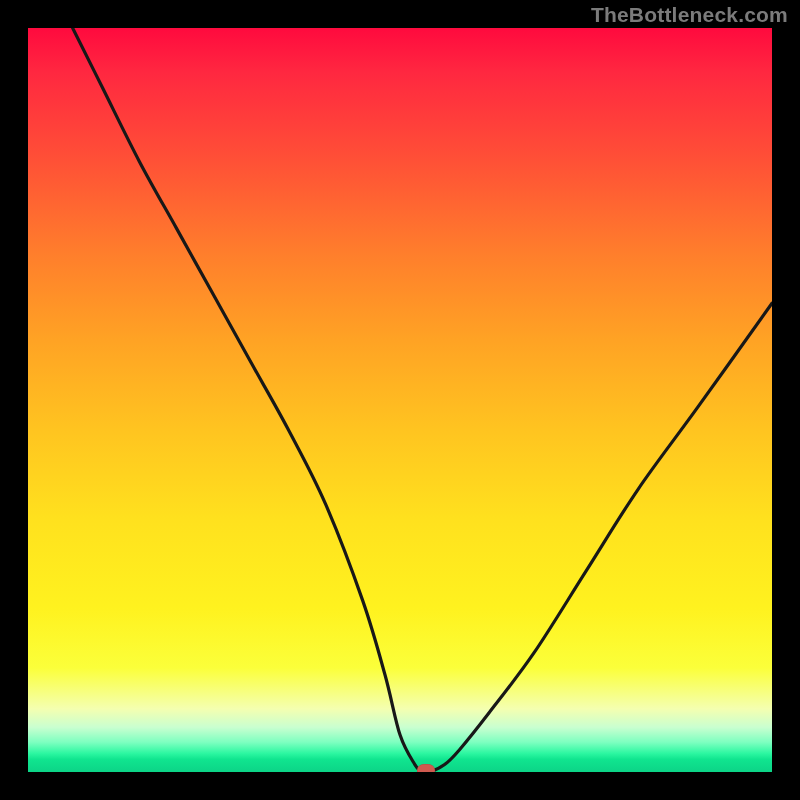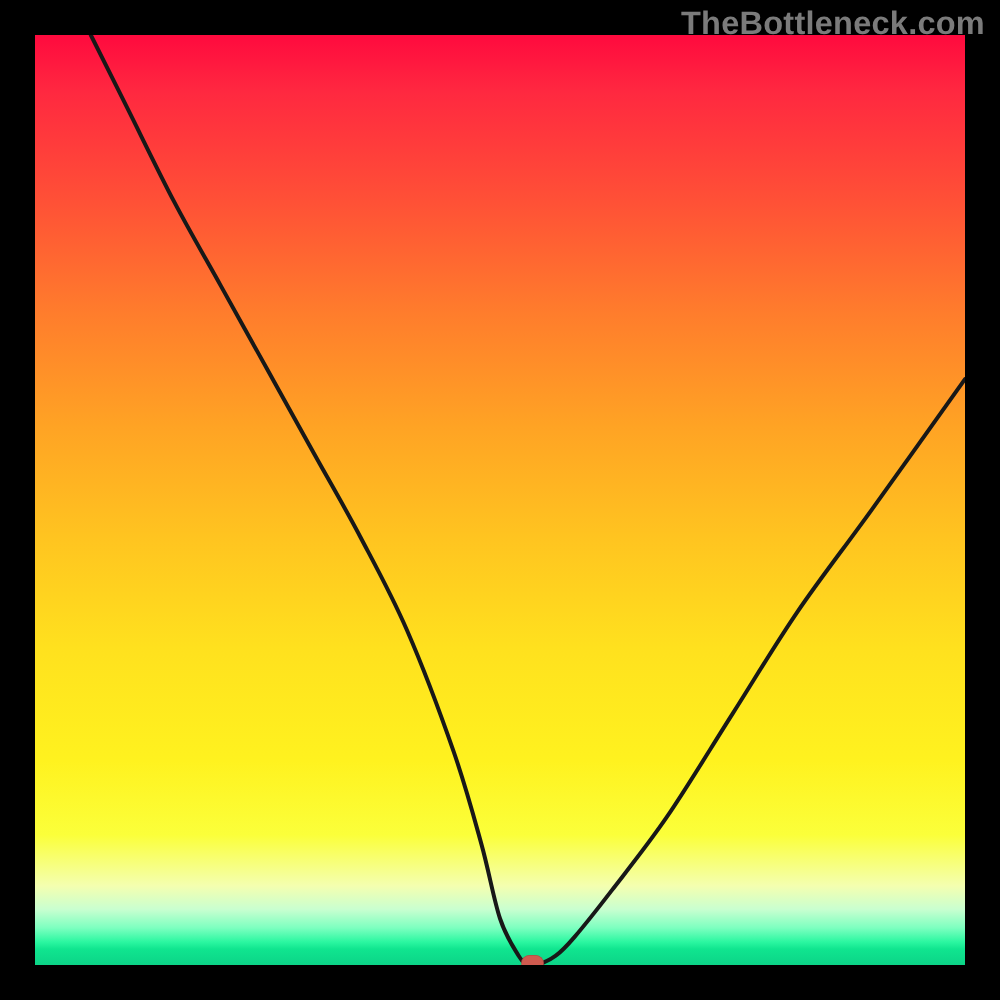--- a/index.html
+++ b/index.html
@@ -15,21 +15,21 @@
     position: relative;
     width: 800px;
     height: 800px;
     background: #000;
   }
   .attribution {
     position: absolute;
     top: 3px;
     right: 12px;
     color: #7b7b7b;
-    font-size: 26px;
+    font-size: 21px;
     font-weight: 600;
     letter-spacing: 0.2px;
   }
   .plot-area {
     position: absolute;
     left: 28px;
     top: 28px;
     width: 744px;
     height: 744px;
     overflow: hidden;

